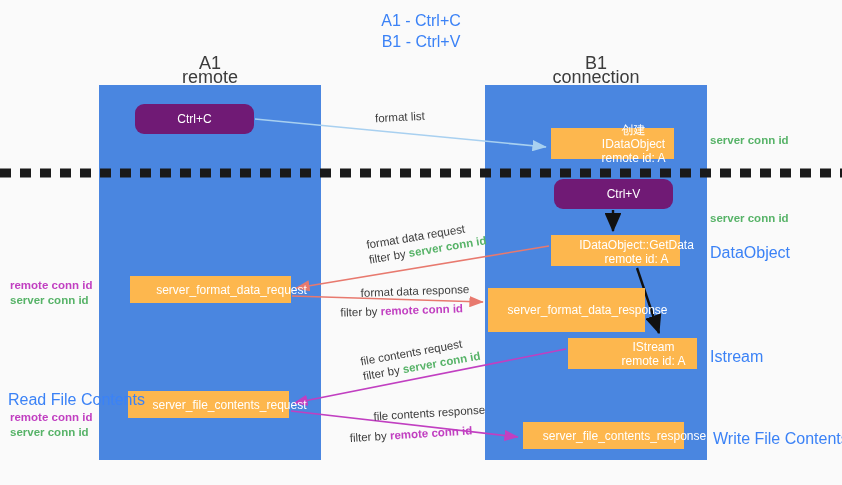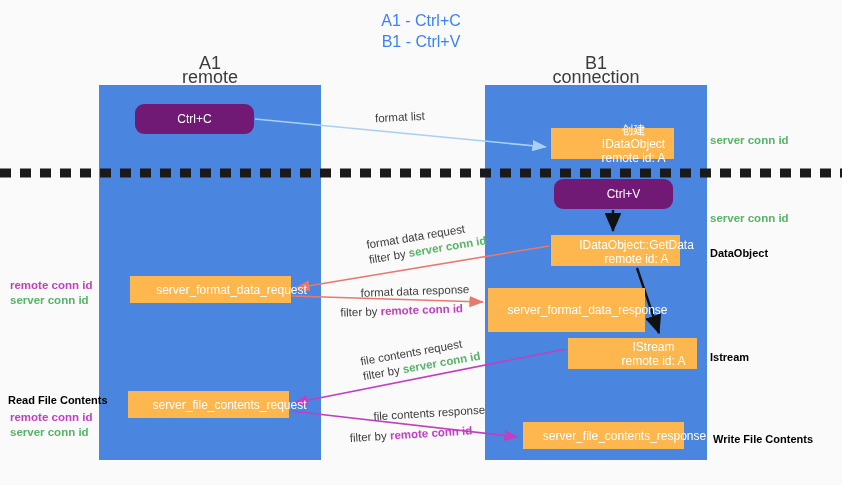--- a/index.html
+++ b/index.html
@@ -86,25 +86,24 @@
     font-size: 11.5px;
     color: #3c3c3c;
     white-space: nowrap;
     line-height: 15px;
   }
   .edge-label .green-em  { color: #57b368; font-weight: bold; }
   .edge-label .purple-em { color: #c13fc1; font-weight: bold; }
 
   .side-label {
     position: absolute;
-    font-size: 11px;
-    color: #000000;
+    font-size: 16px;
+    color: #3b82f6;
     white-space: nowrap;
     line-height: 16px;
-    font-weight: bold;
   }
   .conn-green  { color: #57b368; font-weight: bold; font-size: 11.5px; }
   .conn-purple { color: #c13fc1; font-weight: bold; font-size: 11.5px; }
 
   .stack { position: absolute; line-height: 15px; white-space: nowrap; }
   .stack span { display: block; }
 </style>
 </head>
 <body>
 

